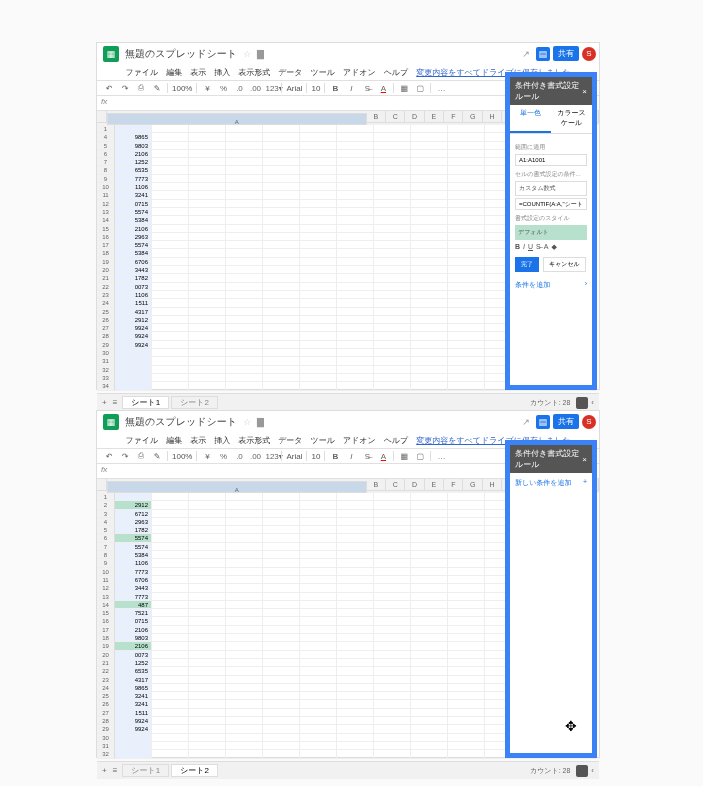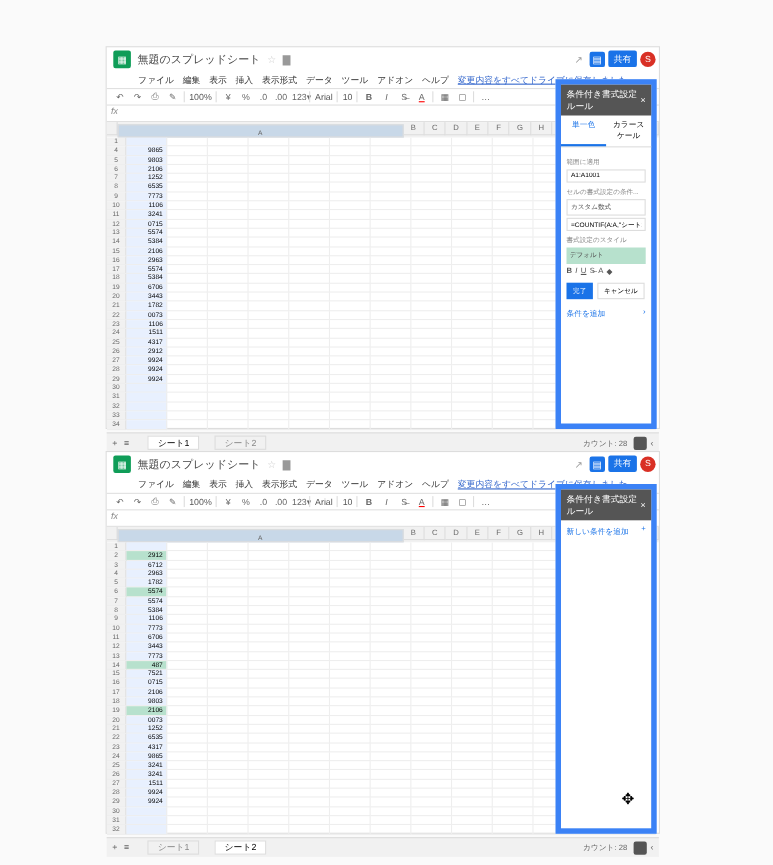--- a/index.html
+++ b/index.html
@@ -32,21 +32,21 @@
 .ch { width: 37px; height: 12px; border-right: 1px solid #ddd; border-bottom: 1px solid #ddd; text-align: center; font-size: 7px; color: #666; line-height: 12px; }
 .ch.sel { background: #c8d8e8; }
 .rows { height: 268px; overflow: hidden; }
 .row { display: flex; height: 8.3px; }
 .rh { width: 18px; background: #f1f1f1; border-right: 1px solid #ddd; border-bottom: 1px solid #eee; text-align: center; font-size: 6px; color: #666; line-height: 8px; }
 .cell { width: 37px; border-right: 1px solid #eee; border-bottom: 1px solid #eee; font-size: 6px; padding-left: 2px; line-height: 8px; }
 .cell.a { background: #e8f0fe; text-align: right; padding-right: 3px; }
 .cell.a.hl { background: #b7e1cd; }
 .tabs { display: flex; align-items: center; border-top: 1px solid #ddd; padding: 2px; font-size: 8px; background: #f1f1f1; }
 .tabbtn { padding: 1px 3px; color: #666; }
-.tab { padding: 0 8px; background: #fff; border: 1px solid #ddd; margin-left: 14px; }
+.tab { padding: 0 8px; background: #fff; border: 1px solid #ddd; margin-left: 2px; }
 .tab.inactive { background: #f1f1f1; color: #888; }
 .count { margin-left: auto; margin-right: 6px; color: #666; font-size: 7px; }
 .explore { width: 12px; height: 12px; background: #555; border-radius: 2px; }
 .sidehdr { background: #555; color: #fff; padding: 3px 5px; font-size: 8px; display: flex; align-items: center; }
 .close { margin-left: auto; cursor: pointer; }
 .sidetabs { display: flex; border-bottom: 1px solid #ddd; }
 .stab { flex: 1; text-align: center; padding: 3px; font-size: 7px; border-bottom: 2px solid transparent; }
 .stab.active { border-bottom-color: #1a73e8; color: #1a73e8; }
 .sidebody { padding: 5px; font-size: 7px; color: #555; }
 .lbl { font-size: 6px; color: #888; margin-top: 4px; }

